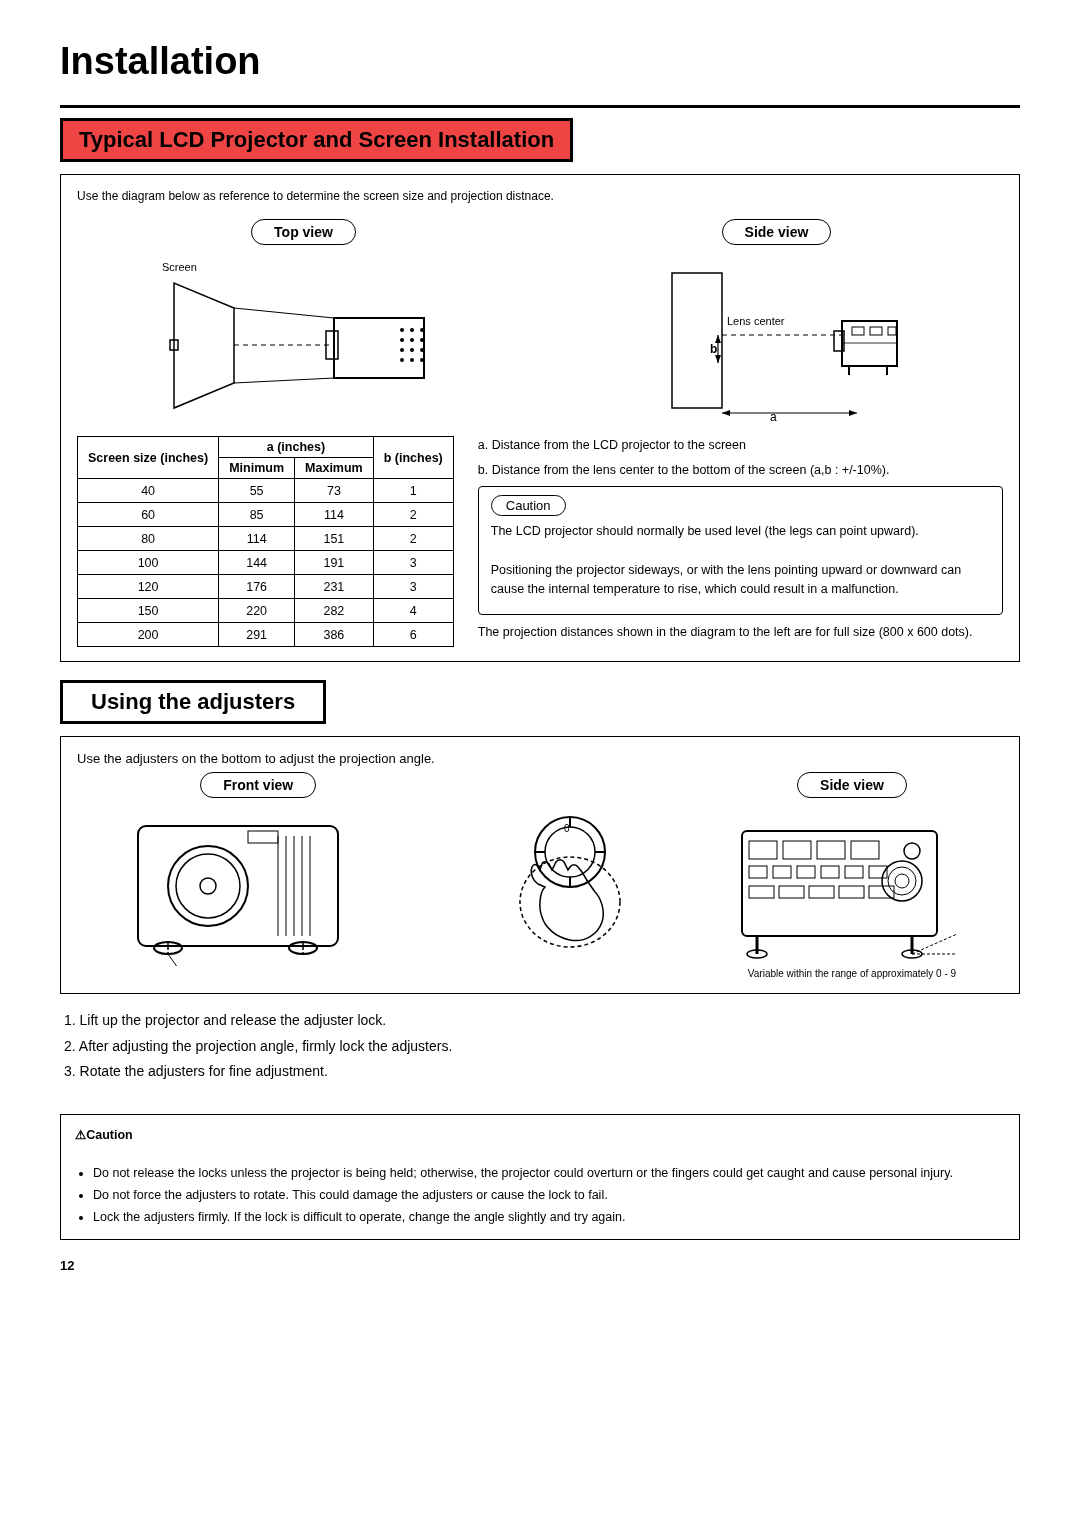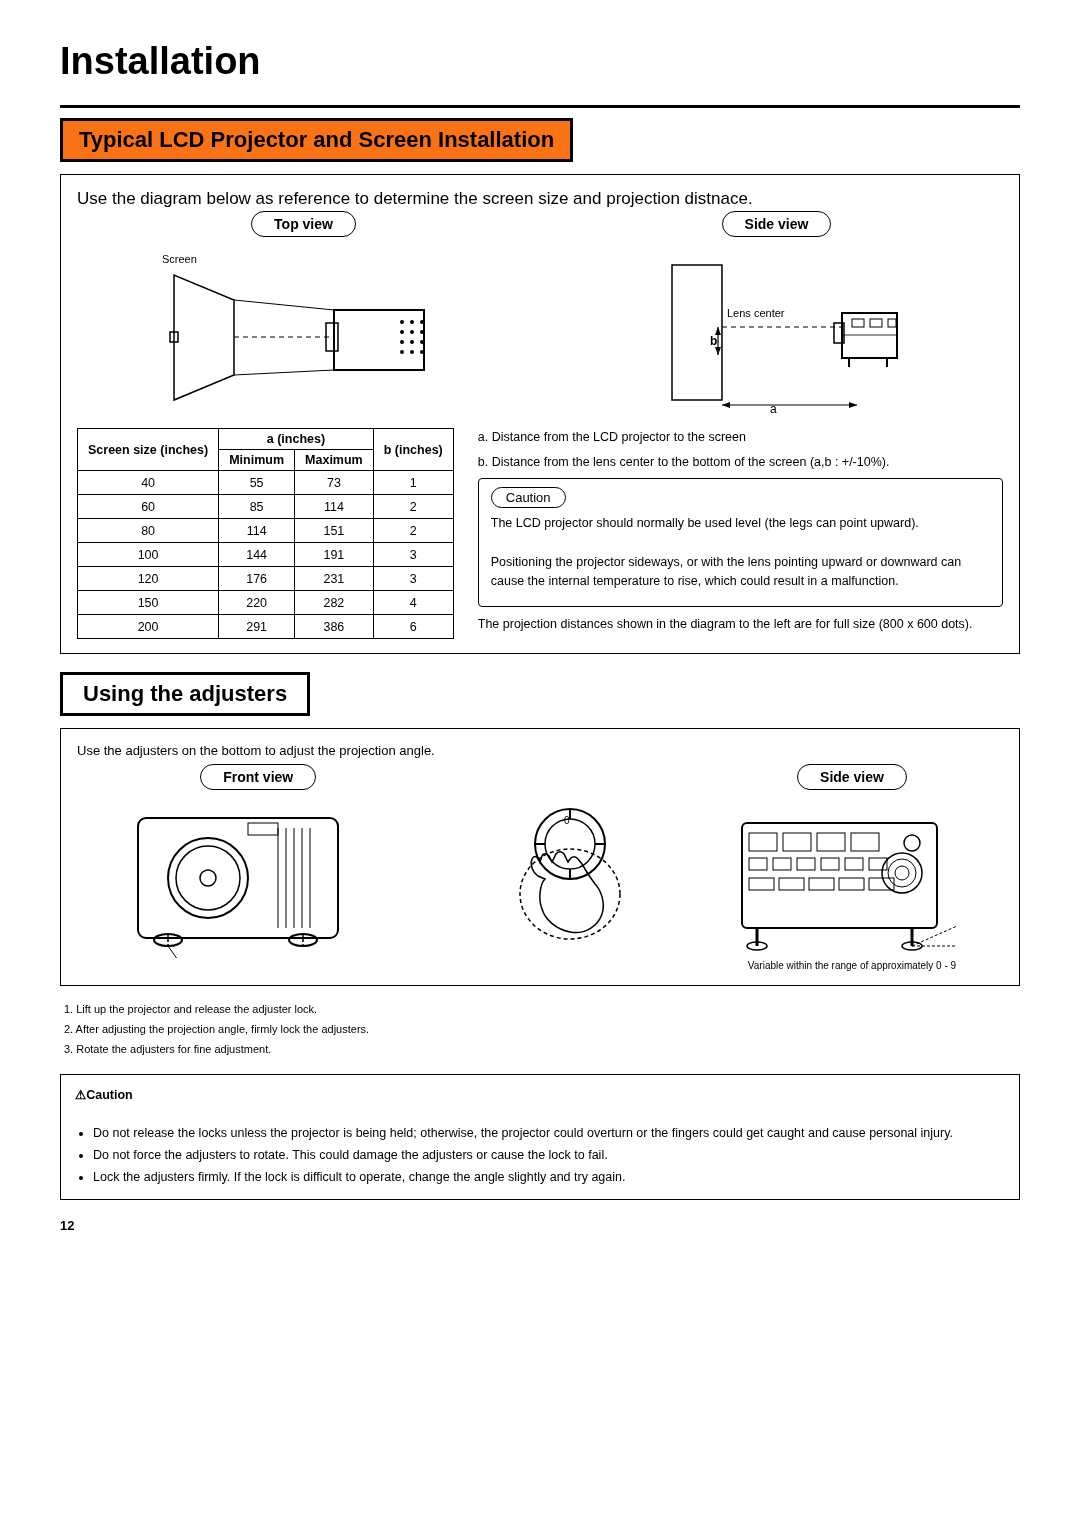--- a/index.html
+++ b/index.html
@@ -19,30 +19,30 @@
       border-bottom: 3px solid #000;
       padding-bottom: 22px;
     }
     h2.section-title {
       font-size: 22px;
       font-weight: bold;
       border: 3px solid #000;
       display: inline-block;
       padding: 6px 16px;
       margin-bottom: 12px;
-      background: #f97316;
+      background: #ef4444;
     }
     .section-box {
       border: 1.5px solid #000;
       padding: 14px 16px;
       margin-bottom: 18px;
     }
     .section-box .intro-text {
-      font-size: 17px;
-      margin-bottom: 2px;
+      font-size: 12px;
+      margin-bottom: 16px;
     }
     .diagram-row {
       display: flex;
       gap: 20px;
       align-items: flex-start;
     }
     .diagram-col {
       flex: 1;
       display: flex;
       flex-direction: column;
@@ -101,21 +101,21 @@
     }
     .caution-box p {
       line-height: 1.55;
     }
     
     h2.adjusters-title {
       font-size: 22px;
       font-weight: bold;
       border: 3px solid #000;
       display: inline-block;
-      padding: 6px 20px;
+      padding: 6px 28px;
       margin-bottom: 12px;
       background: #fff;
     }
     .adjusters-section-box {
       border: 1.5px solid #000;
       padding: 14px 16px;
       margin-bottom: 14px;
     }
     .adjusters-diagram-row {
       display: flex;
@@ -123,22 +123,22 @@
       align-items: flex-start;
       margin-top: 6px;
     }
     .adj-col {
       flex: 1;
       display: flex;
       flex-direction: column;
       align-items: center;
     }
     .steps-list {
-      font-size: 11px;
-      margin-bottom: 14px;
+      font-size: 14px;
+      margin-bottom: 30px;
       padding-left: 4px;
       line-height: 1.8;
     }
     .steps-list li {
       list-style: none;
     }
     .bottom-caution-box {
       border: 1.5px solid #000;
       padding: 10px 14px;
       font-size: 12.5px;

